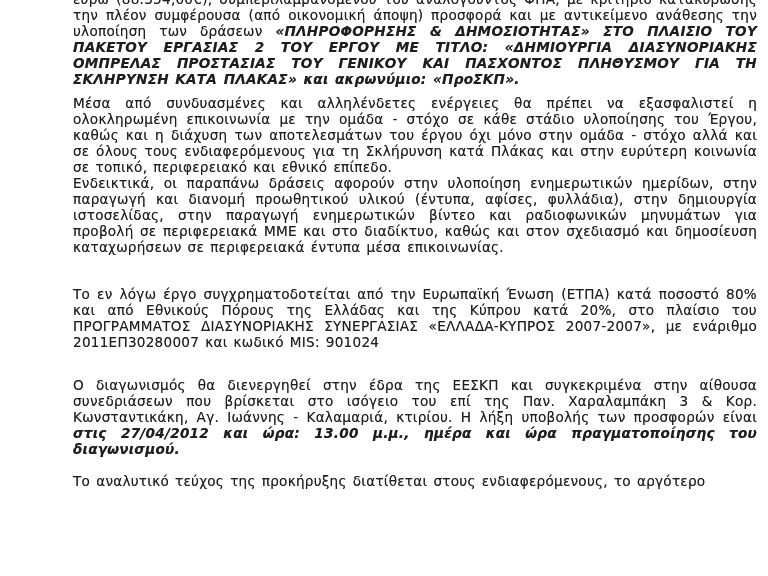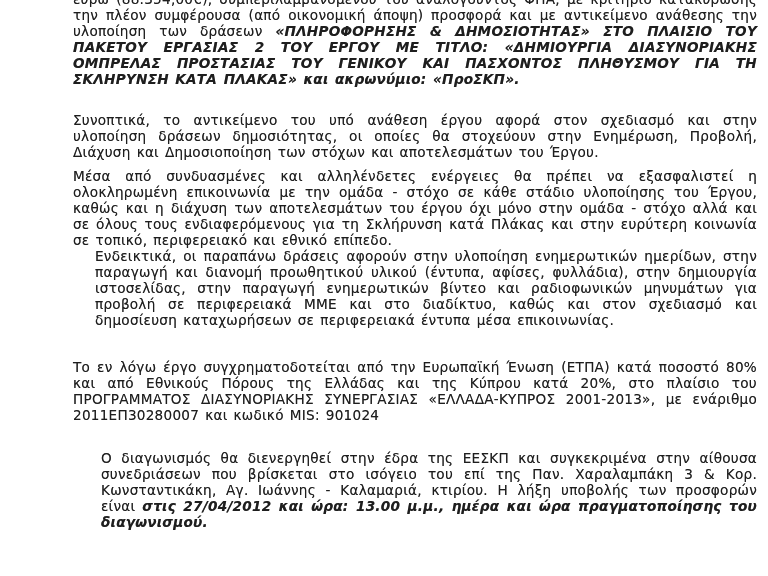--- a/index.html
+++ b/index.html
@@ -36,30 +36,30 @@
     text-shadow: 0 0 0.6px rgba(30,30,30,0.55);
   }
   .para .bold {
     font-weight: bold;
     font-style: italic;
   }
   
   .para-p1 { margin-top: -9px; }   
   .para-p2 { margin-top: 25px; }
   .para-p3 { margin-top: 8px; }
-  .para-p4 { margin-top: 0; margin-left: 22px; }
+  .para-p4 { margin-top: 0; }
   .para-p5 { margin-top: 31px; }
-  .para-p6 { margin-top: 27px; margin-left: 28px; }
+  .para-p6 { margin-top: 27px; }
   .para-p7 { margin-top: 16px; }
 </style>
 </head>
 <body>
 
 <div class="page">
   <div class="doc-body" id="doc-body">
       <p class="para para-p1"><span class="seg">ευρώ (88.354,00€), συμπεριλαμβανομένου του αναλογούντος ΦΠΑ, με κριτήριο κατακύρωσης την πλέον συμφέρουσα (από οικονομική άποψη) προσφορά και με αντικείμενο ανάθεσης την υλοποίηση των δράσεων </span><span class="seg bold">«ΠΛΗΡΟΦΟΡΗΣΗΣ &amp; ΔΗΜΟΣΙΟΤΗΤΑΣ» ΣΤΟ ΠΛΑΙΣΙΟ ΤΟΥ ΠΑΚΕΤΟΥ ΕΡΓΑΣΙΑΣ 2 ΤΟΥ ΕΡΓΟΥ ΜΕ ΤΙΤΛΟ: «ΔΗΜΙΟΥΡΓΙΑ ΔΙΑΣΥΝΟΡΙΑΚΗΣ ΟΜΠΡΕΛΑΣ ΠΡΟΣΤΑΣΙΑΣ ΤΟΥ ΓΕΝΙΚΟΥ ΚΑΙ ΠΑΣΧΟΝΤΟΣ ΠΛΗΘΥΣΜΟΥ ΓΙΑ ΤΗ ΣΚΛΗΡΥΝΣΗ ΚΑΤΑ ΠΛΑΚΑΣ» και ακρωνύμιο: «ΠροΣΚΠ».</span></p>
-      <p class="para para-p2"><span class="seg">Συνοπτικά, το αντικείμενο του υπό ανάθεση έργου αφορά στον σχεδιασμό και στην υλοποίηση δράσεων δημοσιότητας, οι οποίες θα στοχεύουν στην Ενημέρωση, Προβολή, Διάχυση και Δημοσιοποίηση των στόχων και αποτελεσμάτων του Έργου.</span></p>
       <p class="para para-p3"><span class="seg">Μέσα από συνδυασμένες και αλληλένδετες ενέργειες θα πρέπει να εξασφαλιστεί η ολοκληρωμένη επικοινωνία με την ομάδα - στόχο σε κάθε στάδιο υλοποίησης του Έργου, καθώς και η διάχυση των αποτελεσμάτων του έργου όχι μόνο στην ομάδα - στόχο αλλά και σε όλους τους ενδιαφερόμενους για τη Σκλήρυνση κατά Πλάκας και στην ευρύτερη κοινωνία σε τοπικό, περιφερειακό και εθνικό επίπεδο.</span></p>
       <p class="para para-p4"><span class="seg">Ενδεικτικά, οι παραπάνω δράσεις αφορούν στην υλοποίηση ενημερωτικών ημερίδων, στην παραγωγή και διανομή προωθητικού υλικού (έντυπα, αφίσες, φυλλάδια), στην δημιουργία ιστοσελίδας, στην παραγωγή ενημερωτικών βίντεο και ραδιοφωνικών μηνυμάτων για προβολή σε περιφερειακά ΜΜΕ και στο διαδίκτυο, καθώς και στον σχεδιασμό και δημοσίευση καταχωρήσεων σε περιφερειακά έντυπα μέσα επικοινωνίας.</span></p>
-      <p class="para para-p5"><span class="seg">Το εν λόγω έργο συγχρηματοδοτείται από την Ευρωπαϊκή Ένωση (ΕΤΠΑ) κατά ποσοστό 80% και από Εθνικούς Πόρους της Ελλάδας και της Κύπρου κατά 20%, στο πλαίσιο του ΠΡΟΓΡΑΜΜΑΤΟΣ ΔΙΑΣΥΝΟΡΙΑΚΗΣ ΣΥΝΕΡΓΑΣΙΑΣ «ΕΛΛΑΔΑ-ΚΥΠΡΟΣ 2001-2013», με ενάριθμο 2011ΕΠ30280007 και κωδικό MIS: 901024</span></p>
+      <p class="para para-p5"><span class="seg">Το εν λόγω έργο συγχρηματοδοτείται από την Ευρωπαϊκή Ένωση (ΕΤΠΑ) κατά ποσοστό 80% και από Εθνικούς Πόρους της Ελλάδας και της Κύπρου κατά 20%, στο πλαίσιο του ΠΡΟΓΡΑΜΜΑΤΟΣ ΔΙΑΣΥΝΟΡΙΑΚΗΣ ΣΥΝΕΡΓΑΣΙΑΣ «ΕΛΛΑΔΑ-ΚΥΠΡΟΣ 2007-2007», με ενάριθμο 2011ΕΠ30280007 και κωδικό MIS: 901024</span></p>
       <p class="para para-p6"><span class="seg">Ο διαγωνισμός θα διενεργηθεί στην έδρα της ΕΕΣΚΠ και συγκεκριμένα στην αίθουσα συνεδριάσεων που βρίσκεται στο ισόγειο του επί της Παν. Χαραλαμπάκη 3 &amp; Κορ. Κωνσταντικάκη, Αγ. Ιωάννης - Καλαμαριά, κτιρίου. Η λήξη υποβολής των προσφορών είναι </span><span class="seg bold">στις 27/04/2012 και ώρα: 13.00 μ.μ., ημέρα και ώρα πραγματοποίησης του διαγωνισμού.</span></p>
+      <p class="para para-p7"><span class="seg">Το αναλυτικό τεύχος της προκήρυξης διατίθεται στους ενδιαφερόμενους, το αργότερο</span></p>
     </div>
 </div>
 
 </body></html>

